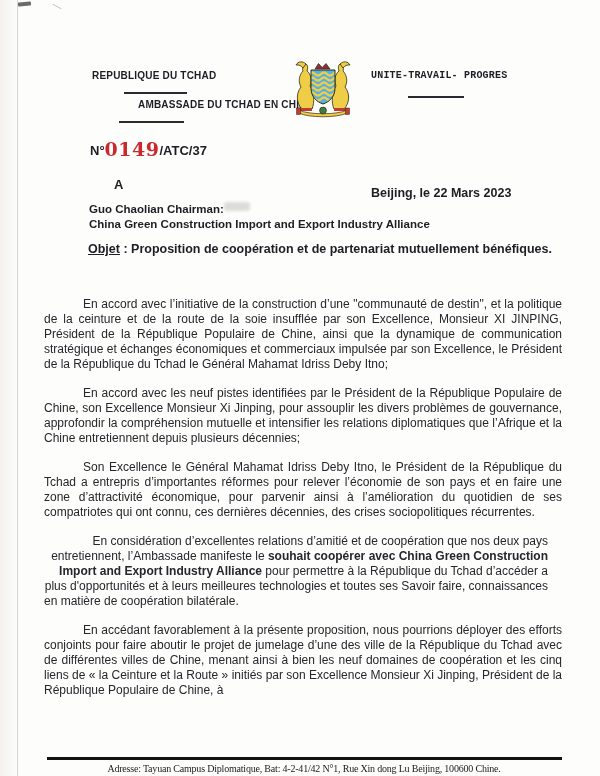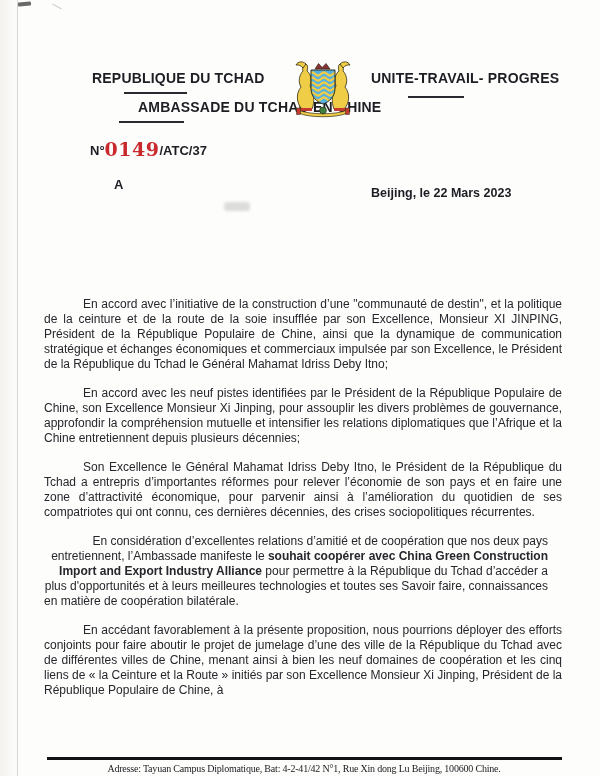--- a/index.html
+++ b/index.html
@@ -11,24 +11,24 @@
     position:relative;width:600px;height:776px;overflow:hidden;
     background:linear-gradient(90deg,#f3f2ef 0px,#fbfbf9 14px,#fdfdfc 22px,#fdfdfc 100%);
     color:#23232a;
   }
   .edge-line{position:absolute;left:17px;top:0;width:1px;height:776px;background:#d9d7d2;}
   .staple-mark{position:absolute;left:18px;top:2px;width:13px;height:4px;background:#6a6a68;transform:rotate(-6deg);border-radius:1px;}
   .fold-mark{position:absolute;left:52px;top:6px;width:10px;height:1px;background:#c2c1bd;transform:rotate(28deg);}
   .smudge{position:absolute;left:224px;top:202px;width:26px;height:9px;background:#cbcbc9;filter:blur(1.5px);opacity:.65;border-radius:3px;}
 
   
-  .lh-text{position:absolute;font-weight:bold;font-size:14px;letter-spacing:.2px;color:#1d1d24;white-space:nowrap;}
+  .lh-text{position:absolute;font-weight:bold;font-size:10px;letter-spacing:.2px;color:#1d1d24;white-space:nowrap;}
   .lh-country{left:92px;top:70px;}
   .lh-institution{left:98px;top:99px;margin-left:40px;}
-  .lh-motto{left:371px;top:70px;}
+  .lh-motto{left:371px;top:70px;font-family:Liberation Mono, monospace;}
   .lh-rule{position:absolute;height:2px;background:#2a2a30;}
   .rule-1{left:124px;top:92px;width:63px;}
   .rule-2{left:119px;top:121px;width:65px;}
   .rule-3{left:408px;top:96px;width:56px;}
   .emblem{position:absolute;left:286px;top:60px;width:74px;height:60px;}
 
   
   .ref-line{position:absolute;left:90px;top:138px;font-weight:bold;font-size:13px;white-space:nowrap;}
   .ref-prefix,.ref-suffix{font-family:"Liberation Sans",sans-serif;color:#1d1d24;}
   .ref-number{
@@ -111,21 +111,26 @@
       <rect x="10.5" y="48" width="4" height="6.5" fill="#c23a30" stroke="#2e2c16" stroke-width="0.5"></rect>
       <rect x="59.5" y="48" width="4" height="6.5" fill="#c23a30" stroke="#2e2c16" stroke-width="0.5"></rect>
       <circle cx="37" cy="50.5" r="3.4" fill="#3f7f3f" stroke="#2e2c16" stroke-width="0.7"></circle>
     </svg>
   </div>
 
   <div class="ref-line"><span class="ref-prefix">N°</span><span class="ref-number">0149</span><span class="ref-suffix">/ATC/37</span></div>
   <div class="dateline">Beijing, le 22 Mars 2023</div>
 
   <div class="salutation">A</div>
+  <div class="recipient">
+    <div>Guo Chaolian Chairman:</div>
+    <div>China Green Construction Import and Export Industry Alliance</div>
+  </div>
 
+  <div class="subject"><span class="subject-label">Objet</span><span> : </span><span>Proposition de coopération et de partenariat mutuellement bénéfiques.</span></div>
 
   <div class="body-block">
     <p>En accord avec l’initiative de la construction d’une "communauté de destin", et la politique de la ceinture et de la route de la soie insufflée par son Excellence, Monsieur XI JINPING, Président de la République Populaire de Chine, ainsi que la dynamique de communication stratégique et échanges économiques et commerciaux impulsée par son Excellence, le Président de la République du Tchad le Général Mahamat Idriss Deby Itno;</p>
     <p>En accord avec les neuf pistes identifiées par le Président de la République Populaire de Chine, son Excellence Monsieur Xi Jinping, pour assouplir les divers problèmes de gouvernance, approfondir la compréhension mutuelle et intensifier les relations diplomatiques que l’Afrique et la Chine entretiennent depuis plusieurs décennies;</p>
     <p>Son Excellence le Général Mahamat Idriss Deby Itno, le Président de la République du Tchad a entrepris d’importantes réformes pour relever l’économie de son pays et en faire une zone d’attractivité économique, pour parvenir ainsi à l’amélioration du quotidien de ses compatriotes qui ont connu, ces dernières décennies, des crises sociopolitiques récurrentes.</p>
     <p class="no-indent"><span>En considération d’excellentes relations d’amitié et de coopération que nos deux pays entretiennent, l’Ambassade manifeste le </span><span class="b">souhait coopérer avec  China Green Construction Import and Export Industry Alliance</span><span> pour permettre à la République du Tchad d’accéder a plus d'opportunités et à leurs meilleures technologies et toutes ses Savoir faire, connaissances en matière de coopération bilatérale.</span></p>
     <p>En accédant favorablement à la présente proposition, nous pourrions déployer des efforts conjoints pour faire aboutir le projet de jumelage d’une des ville de la République du Tchad avec de différentes villes de Chine, menant ainsi à bien les neuf domaines de coopération et les cinq liens de « la Ceinture et la Route » initiés par son Excellence Monsieur Xi Jinping, Président de la République Populaire de Chine, à</p>
   </div>
 
   <div class="footer-rule"></div>

